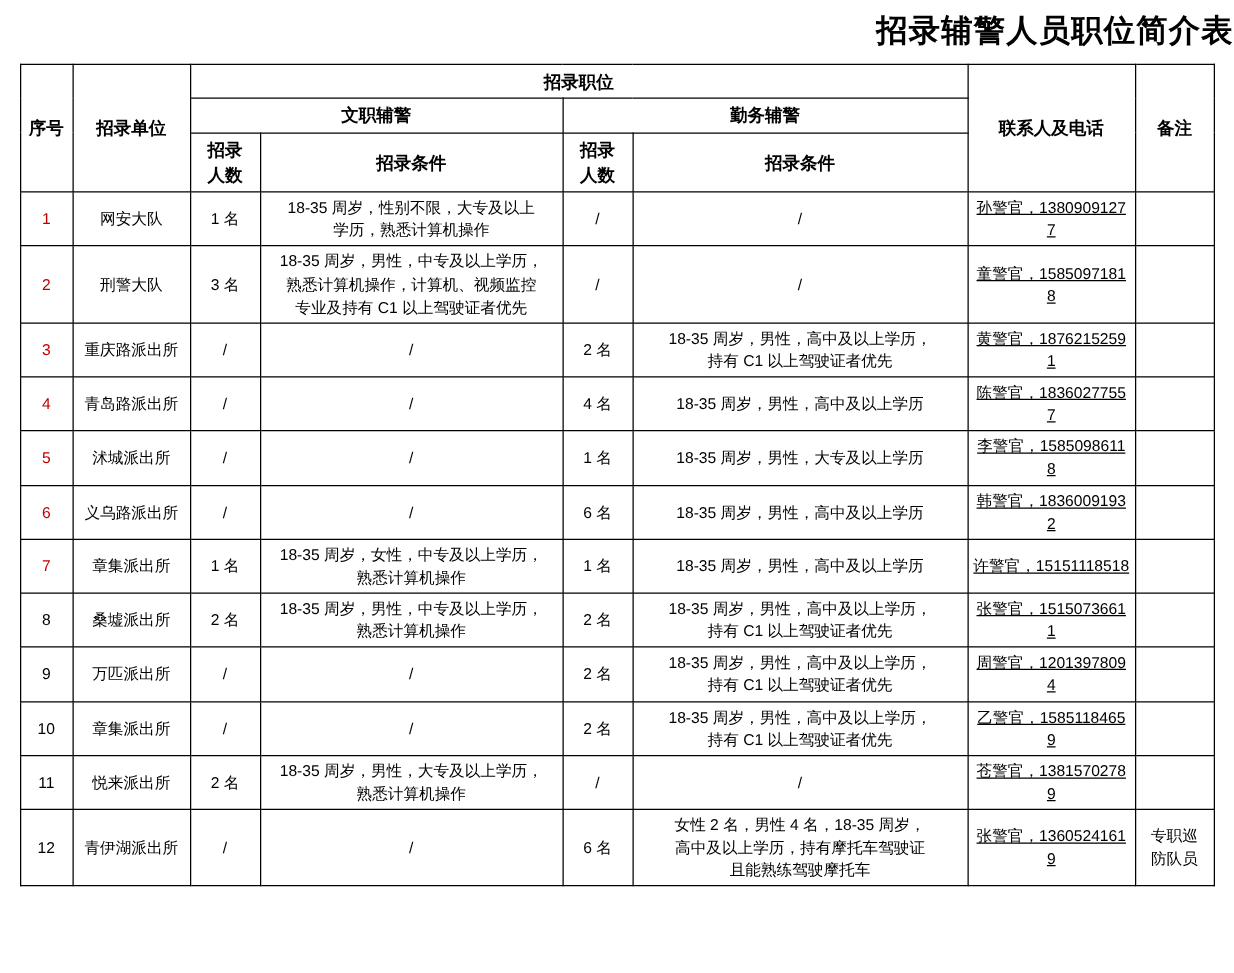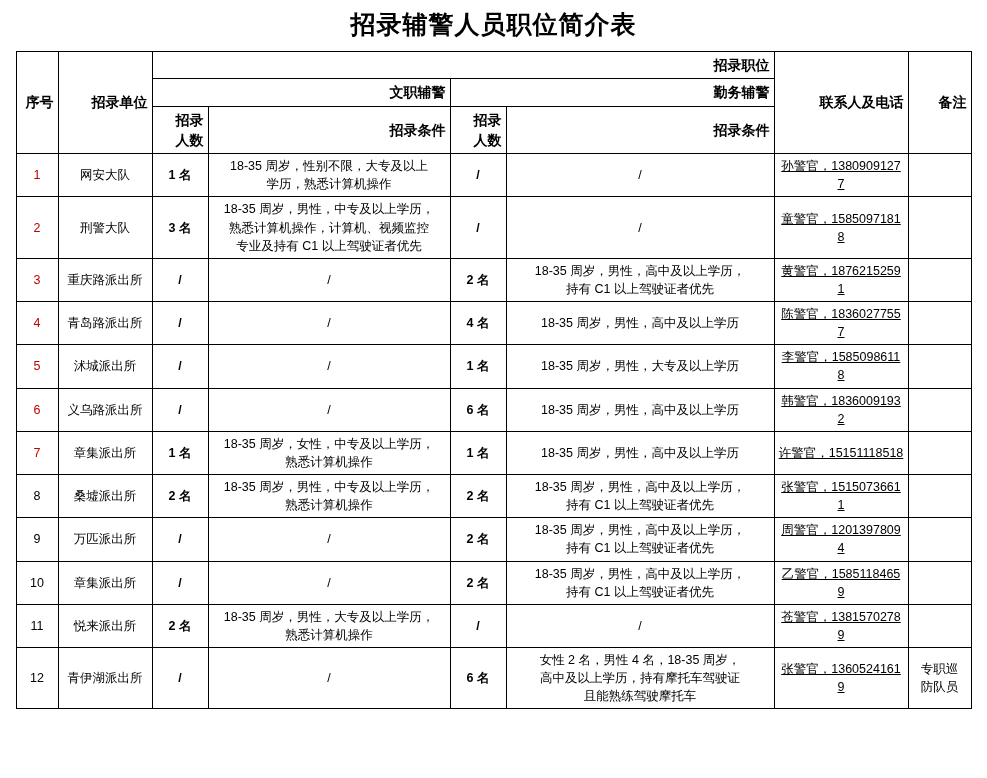--- a/index.html
+++ b/index.html
@@ -14,21 +14,21 @@
     color: #000000;
     overflow: hidden;
   }
   .page {
     width: 987px;
     height: 778px;
     position: relative;
     box-sizing: border-box;
   }
   .doc-title {
-    text-align: center;
+    text-align: right;
     font-size: 25px;
     font-weight: bold;
     letter-spacing: 1px;
     padding-top: 8px;
     padding-bottom: 10px;
     font-family: "Liberation Serif", serif;
   }
   table.main {
     border-collapse: collapse;
     width: 955px;
@@ -40,21 +40,20 @@
     font-size: 12.5px;
     text-align: center;
     vertical-align: middle;
     padding: 3px 4px;
     line-height: 1.45;
     word-break: break-all;
   }
   table.main th {
     font-weight: bold;
     font-size: 14px;
-    text-align: right;
   }
   .hdr-sub {
     font-weight: bold;
     font-size: 13.5px;
     margin-left: 32px;
   }
   .col-seq { width: 42px; }
   .col-unit { width: 94px; }
   .col-num1 { width: 56px; }
   .col-cond1 { width: 242px; }
@@ -74,21 +73,20 @@
     font-size: 13px;
   }
   td.cond {
     text-align: center;
     font-size: 12.5px;
     padding-left: 6px;
     padding-right: 6px;
   }
   td.num {
     font-size: 12.5px;
-    font-weight: bold;
   }
   td.contact {
     font-size: 12.5px;
     text-decoration: underline;
   }
   td.remark {
     font-size: 12.5px;
   }
   .cond-line {
     display: block;

